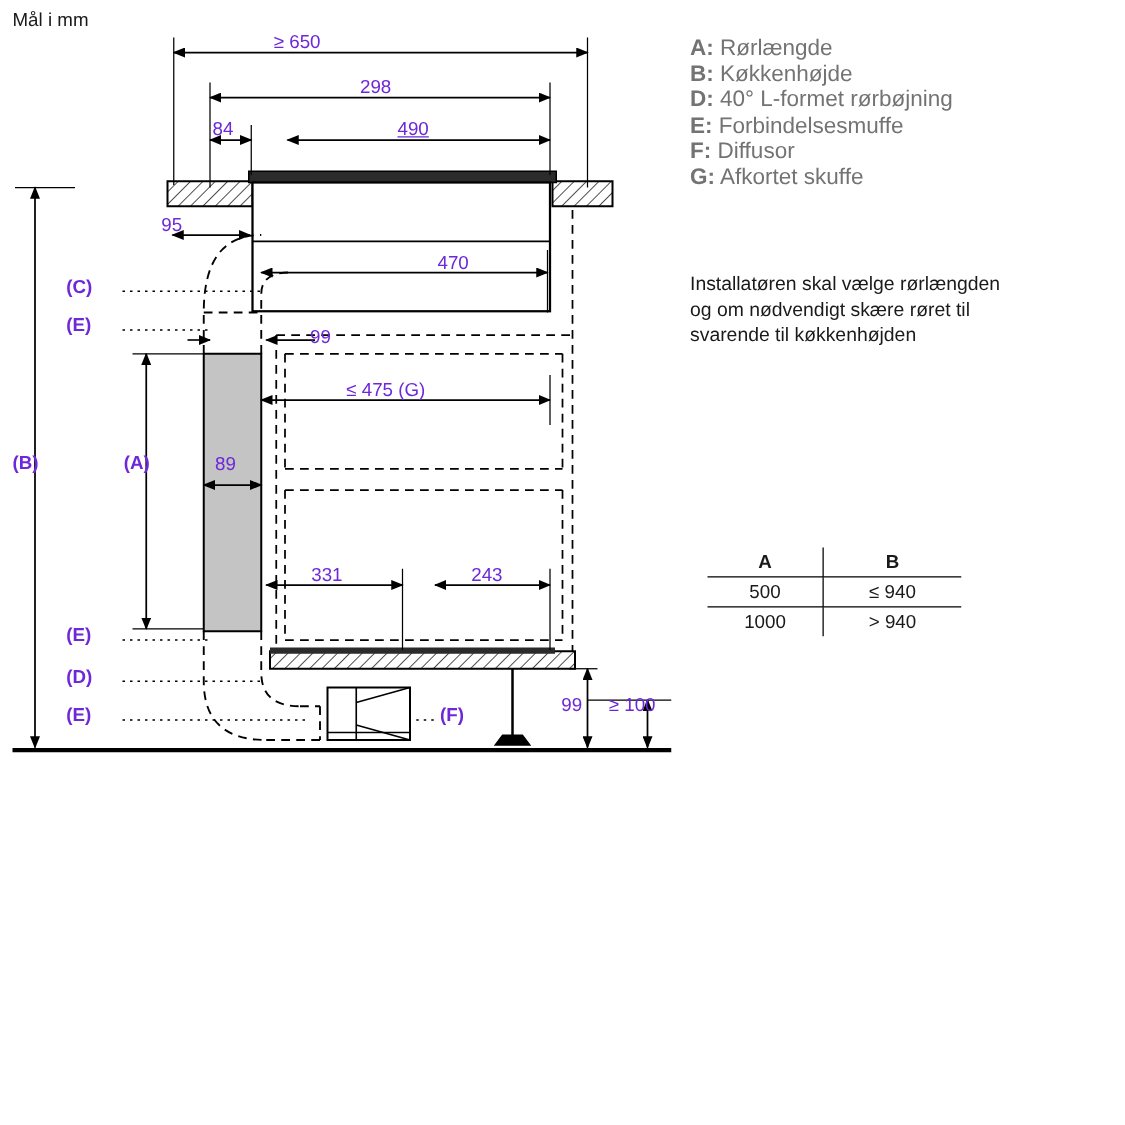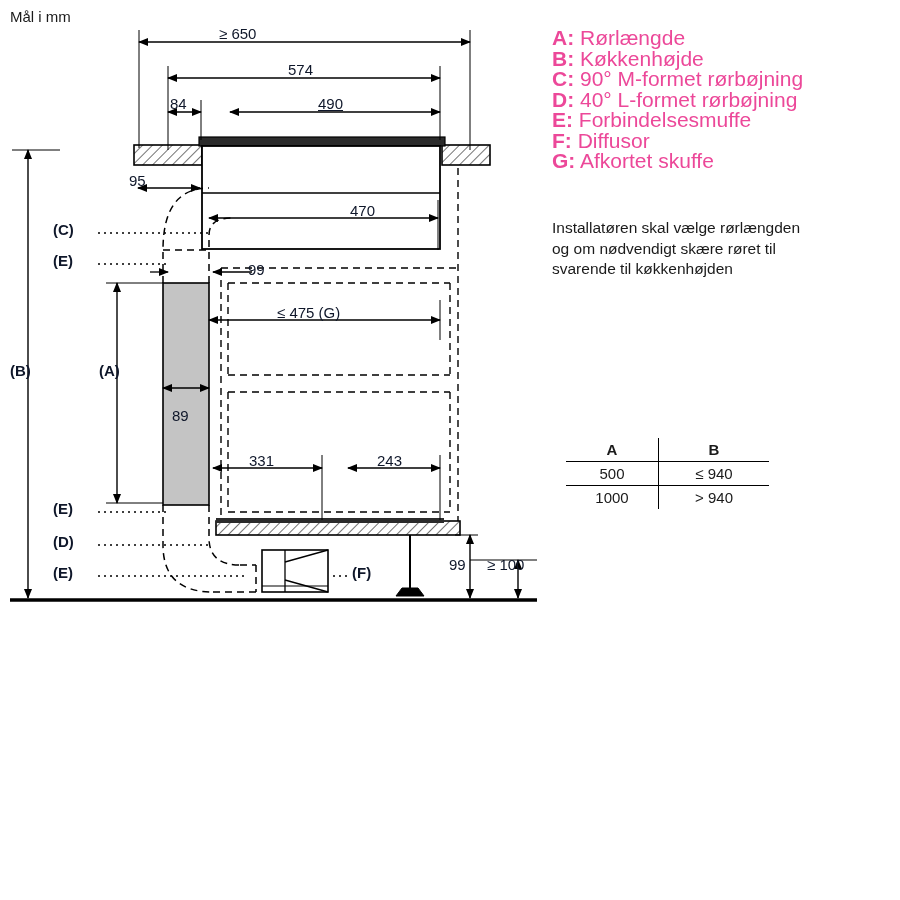--- a/index.html
+++ b/index.html
@@ -35,23 +35,23 @@
     top: 0;
     width: 900px;
     height: 900px;
   }
 
   
   .legend {
     left: 552px;
     top: 28px;
     width: 348px;
-    font-size: 21px;
+    font-size: 18px;
     line-height: 20.5px;
-    color: #ec4899;
+    color: #737373;
   }
   .legend-row {
     white-space: nowrap;
   }
   .legend-key {
     font-weight: bold;
   }
 
   .install-note {
     left: 552px;
@@ -86,21 +86,21 @@
   .spec-table td.col-b, .spec-table th.col-b {
     min-width: 78px;
   }
   .spec-table tr.row-mid td {
     border-bottom: 1.4px solid #000;
   }
 
   
   .dim {
     font-size: 15px;
-    color: #0f172a;
+    color: #6d28d9;
     white-space: nowrap;
   }
   .dim-b {
     font-weight: bold;
   }
 </style>
 </head>
 <body>
 
 <div class="root">
@@ -227,28 +227,28 @@
         <line x1="98" y1="545" x2="212" y2="545"></line>
         <line x1="98" y1="576" x2="245" y2="576"></line>
         <line x1="333" y1="576" x2="350" y2="576"></line>
       </g>
 
       <line x1="150" y1="272" x2="168" y2="272" marker-end="url(#arrEnd)" stroke-width="1.3"></line>
     </g>
   </svg>
 
   <div class="abs dim" style="left:219px; top:25px;">≥ 650</div>
-  <div class="abs dim" style="left:288px; top:61px;">574</div>
+  <div class="abs dim" style="left:288px; top:61px;">298</div>
   <div class="abs dim" style="left:170px; top:95px;">84</div>
   <div class="abs dim" style="left:318px; top:95px;text-decoration:underline;">490</div>
   <div class="abs dim" style="left:129px; top:172px;">95</div>
   <div class="abs dim" style="left:306px; top:202px;margin-left:44px;">470</div>
   <div class="abs dim" style="left:248px; top:261px;">99</div>
   <div class="abs dim" style="left:277px; top:304px;">≤ 475 (G)</div>
-  <div class="abs dim" style="left:172px; top:363px;margin-top:44px;">89</div>
+  <div class="abs dim" style="left:172px; top:363px;">89</div>
   <div class="abs dim" style="left:249px; top:452px;">331</div>
   <div class="abs dim" style="left:377px; top:452px;">243</div>
   <div class="abs dim" style="left:449px; top:556px;">99</div>
   <div class="abs dim" style="left:487px; top:556px;">≥ 100</div>
 
   <div class="abs dim dim-b" style="left:10px; top:362px;">(B)</div>
   <div class="abs dim dim-b" style="left:99px; top:362px;">(A)</div>
   <div class="abs dim dim-b" style="left:53px; top:221px;">(C)</div>
   <div class="abs dim dim-b" style="left:53px; top:252px;">(E)</div>
   <div class="abs dim dim-b" style="left:53px; top:500px;">(E)</div>
@@ -257,24 +257,20 @@
   <div class="abs dim dim-b" style="left:352px; top:564px;">(F)</div>
 
   <div class="abs legend">
     <div class="legend-row">
       <span class="legend-key">A:</span>
       <span>Rørlængde</span>
     </div>
     <div class="legend-row">
       <span class="legend-key">B:</span>
       <span>Køkkenhøjde</span>
-    </div>
-    <div class="legend-row">
-      <span class="legend-key">C:</span>
-      <span>90° M-formet rørbøjning</span>
     </div>
     <div class="legend-row">
       <span class="legend-key">D:</span>
       <span>40° L-formet rørbøjning</span>
     </div>
     <div class="legend-row">
       <span class="legend-key">E:</span>
       <span>Forbindelsesmuffe</span>
     </div>
     <div class="legend-row">

